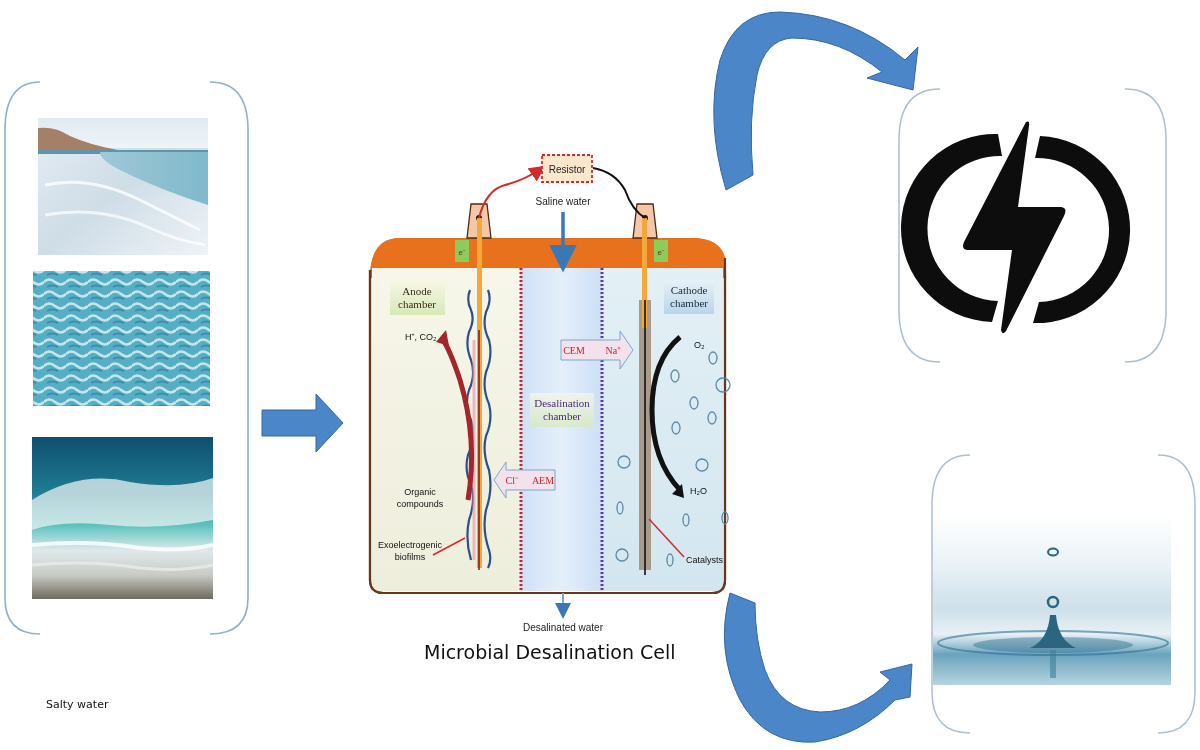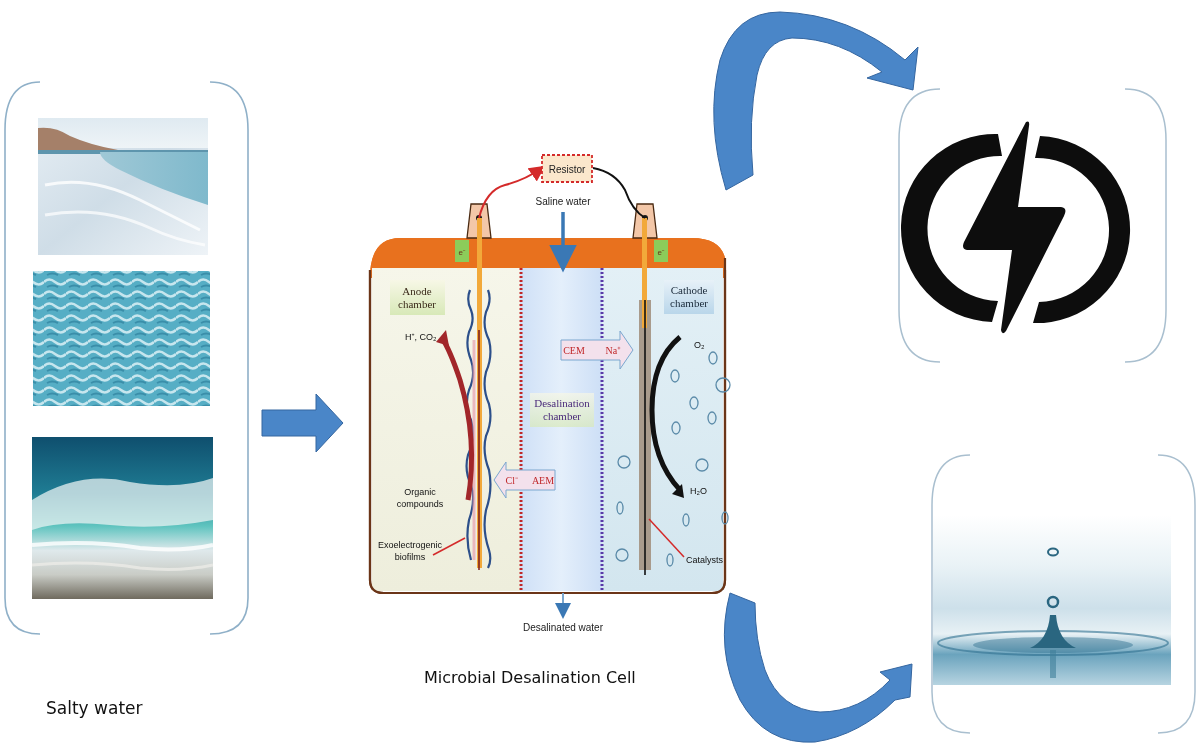--- a/index.html
+++ b/index.html
@@ -1,20 +1,20 @@
 <!DOCTYPE html>
 <html><head>
 <meta charset="utf-8">
 <style>
   html, body { margin: 0; padding: 0; background: #ffffff; }
   body { width: 1200px; height: 750px; position: relative; overflow: hidden; font-family: "Liberation Sans", sans-serif; }
   .abs { position: absolute; }
   .caption { position: absolute; font-family: "DejaVu Sans", sans-serif; color: #111; }
-  #salty-caption { left: 46px; top: 698px; font-size: 17px; }
-  #mdc-caption { left: 424px; top: 668px; font-size: 16px; }
+  #salty-caption { left: 46px; top: 698px; font-size: 11px; }
+  #mdc-caption { left: 424px; top: 641px; font-size: 19px; }
   svg text { font-family: "Liberation Sans", sans-serif; }
   .serif { font-family: "Liberation Serif", serif !important; }
 </style>
 </head>
 <body>
 
 <svg class="abs" style="left:0;top:0" width="1200" height="750">
   <defs>
     <linearGradient id="sky1" x1="0" y1="0" x2="0" y2="1">
       <stop offset="0" stop-color="#dfeaf1"></stop>

